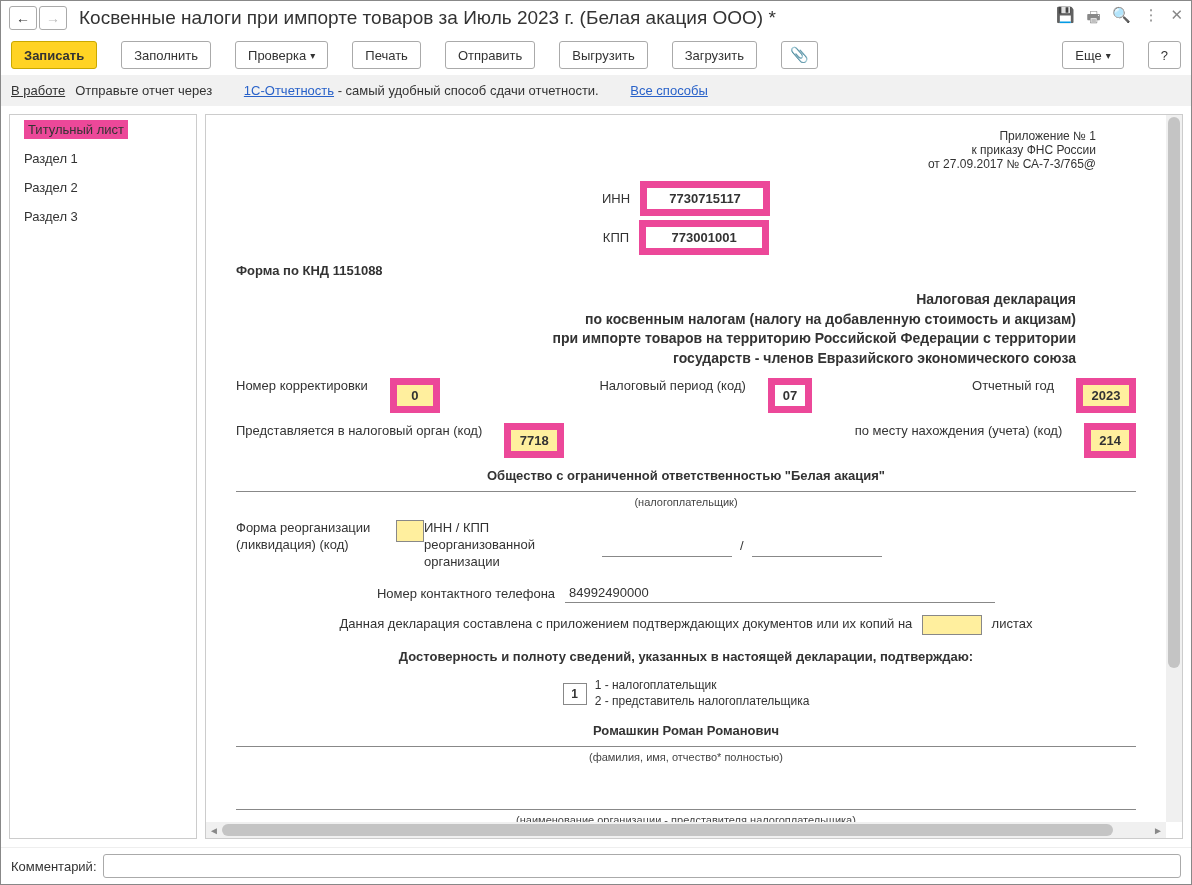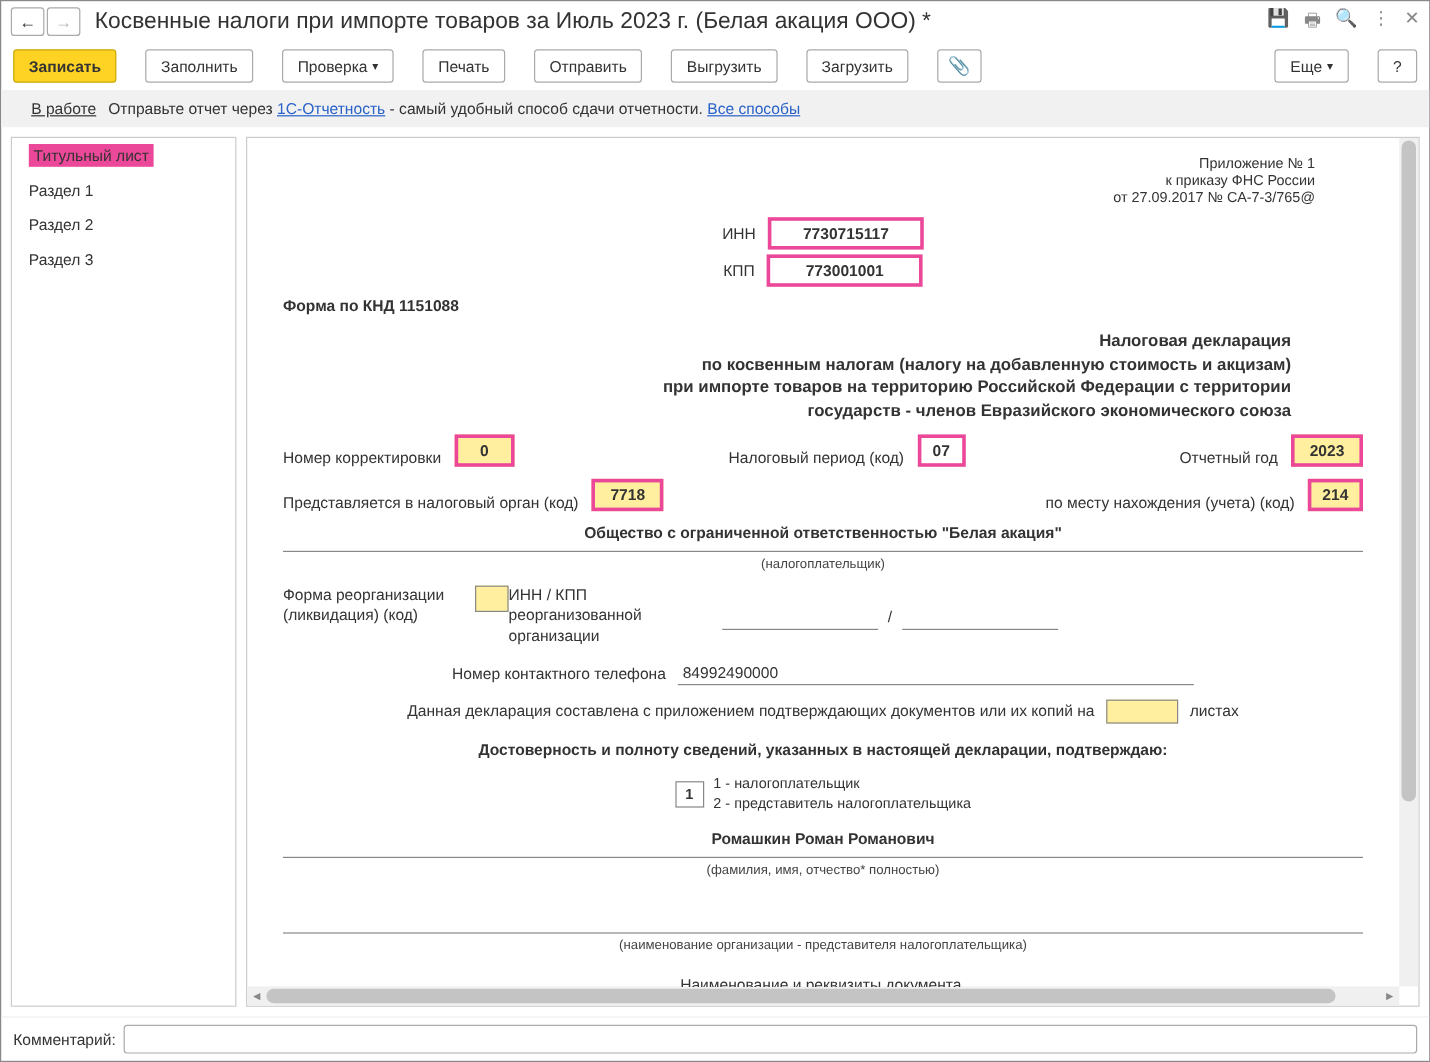--- a/index.html
+++ b/index.html
@@ -12,43 +12,43 @@
 .title { font-size: 19px; flex: 1; }
 .win-icons { display: flex; gap: 12px; color: #888; font-size: 15px; }
 .win-icon { cursor: pointer; }
 .toolbar { display: flex; align-items: center; padding: 6px 10px; gap: 24px; }
 .btn { border: 1px solid #aaa; background: #fff; border-radius: 3px; padding: 5px 12px; font-size: 13px; cursor: pointer; height: 28px; display: flex; align-items: center; }
 .btn.primary { background: #ffd324; border-color: #c9a800; font-weight: bold; }
 .btn.dd::after { content: " ▾"; font-size: 10px; margin-left: 4px; }
 .btn.icon { padding: 4px 8px; font-size: 15px; color: #666; }
 .spacer { flex: 1; }
 .banner { background: #f1f1f1; padding: 8px 10px; font-size: 13px; display: flex; align-items: center; gap: 10px; }
-.banner a { color: #2962c9; text-decoration: underline; cursor: pointer; }
-.status-link { text-decoration: underline; font-weight: normal; margin-left: 15px; }
+.banner a { color: #2962c9; text-decoration: underline; cursor: pointer; margin-left: 28px; }
+.status-link { text-decoration: underline; font-weight: normal; }
 .main { flex: 1; display: flex; gap: 8px; padding: 8px; overflow: hidden; }
 .sidebar { width: 188px; border: 1px solid #ccc; background: #fff; }
 .sb-item { padding: 7px 14px; cursor: pointer; font-size: 13px; }
 .sb-item.active span { background: #ec4899; padding: 2px 4px; }
 .content-wrap { flex: 1; border: 1px solid #ccc; position: relative; overflow: hidden; }
 .content { position: absolute; inset: 0 16px 16px 0; overflow-y: auto; padding: 14px 30px; }
 .vscroll { position: absolute; right: 0; top: 0; bottom: 16px; width: 16px; background: #f0f0f0; }
 .vscroll-thumb { position: absolute; left: 2px; right: 2px; top: 2px; height: 78%; background: #c4c4c4; border-radius: 6px; }
 .hscroll { position: absolute; left: 0; right: 16px; bottom: 0; height: 16px; background: #f0f0f0; display: flex; align-items: center; }
 .hscroll-left, .hscroll-right { width: 16px; text-align: center; color: #888; font-size: 10px; }
 .hscroll-track { flex: 1; position: relative; height: 12px; }
 .hscroll-thumb { position: absolute; left: 0; width: 96%; top: 0; bottom: 0; background: #c4c4c4; border-radius: 6px; }
 .appendix { text-align: right; font-size: 12px; margin: 0 40px 10px 0; }
 .form-row { display: flex; align-items: center; justify-content: center; gap: 10px; margin: 4px 0; }
 .lbl { font-size: 13px; }
-.fld { border: 3px solid #ec4899; padding: 3px 8px; font-size: 13px; text-align: center; min-width: 60px; }
+.fld { border: 7px solid #ec4899; padding: 3px 8px; font-size: 13px; text-align: center; min-width: 60px; }
 .fld.yellow { background: #ffef9e; }
 .fld.wide { min-width: 130px; }
 .knd { text-align: left; font-weight: bold; margin: 8px 40px 12px 0; font-size: 13px; }
 .doc-title { text-align: right; font-weight: bold; font-size: 14px; margin: 10px 60px; line-height: 1.4; }
-.multi-row { display: flex; align-items: flex-end; gap: 11px; margin: 10px 0; flex-wrap: wrap; font-size: 13px; }
+.multi-row { display: flex; align-items: flex-start; gap: 22px; margin: 10px 0; flex-wrap: wrap; font-size: 13px; }
 .hr { border: none; border-top: 1px solid #888; margin: 8px 0 4px 0; }
 .sub { text-align: center; font-size: 11px; color: #444; margin-bottom: 10px; }
 .org-name { text-align: center; font-weight: bold; margin-top: 10px; font-size: 13px; }
 .reorg { display: flex; align-items: flex-start; gap: 0; margin: 12px 0; font-size: 13px; }
 .reorg-lbl { width: 160px; line-height: 1.3; }
 .reorg-box { width: 28px; height: 22px; border: 1px solid #888; background: #ffef9e; }
 .reorg-right { display: flex; align-items: center; gap: 8px; flex: 1; }
 .reorg-right-lbl { width: 170px; line-height: 1.3; }
 .und-fld { border: none; border-bottom: 1px solid #888; min-width: 130px; height: 22px; }
 .phone-row { display: flex; align-items: center; justify-content: center; gap: 10px; margin: 12px 0; font-size: 13px; }

